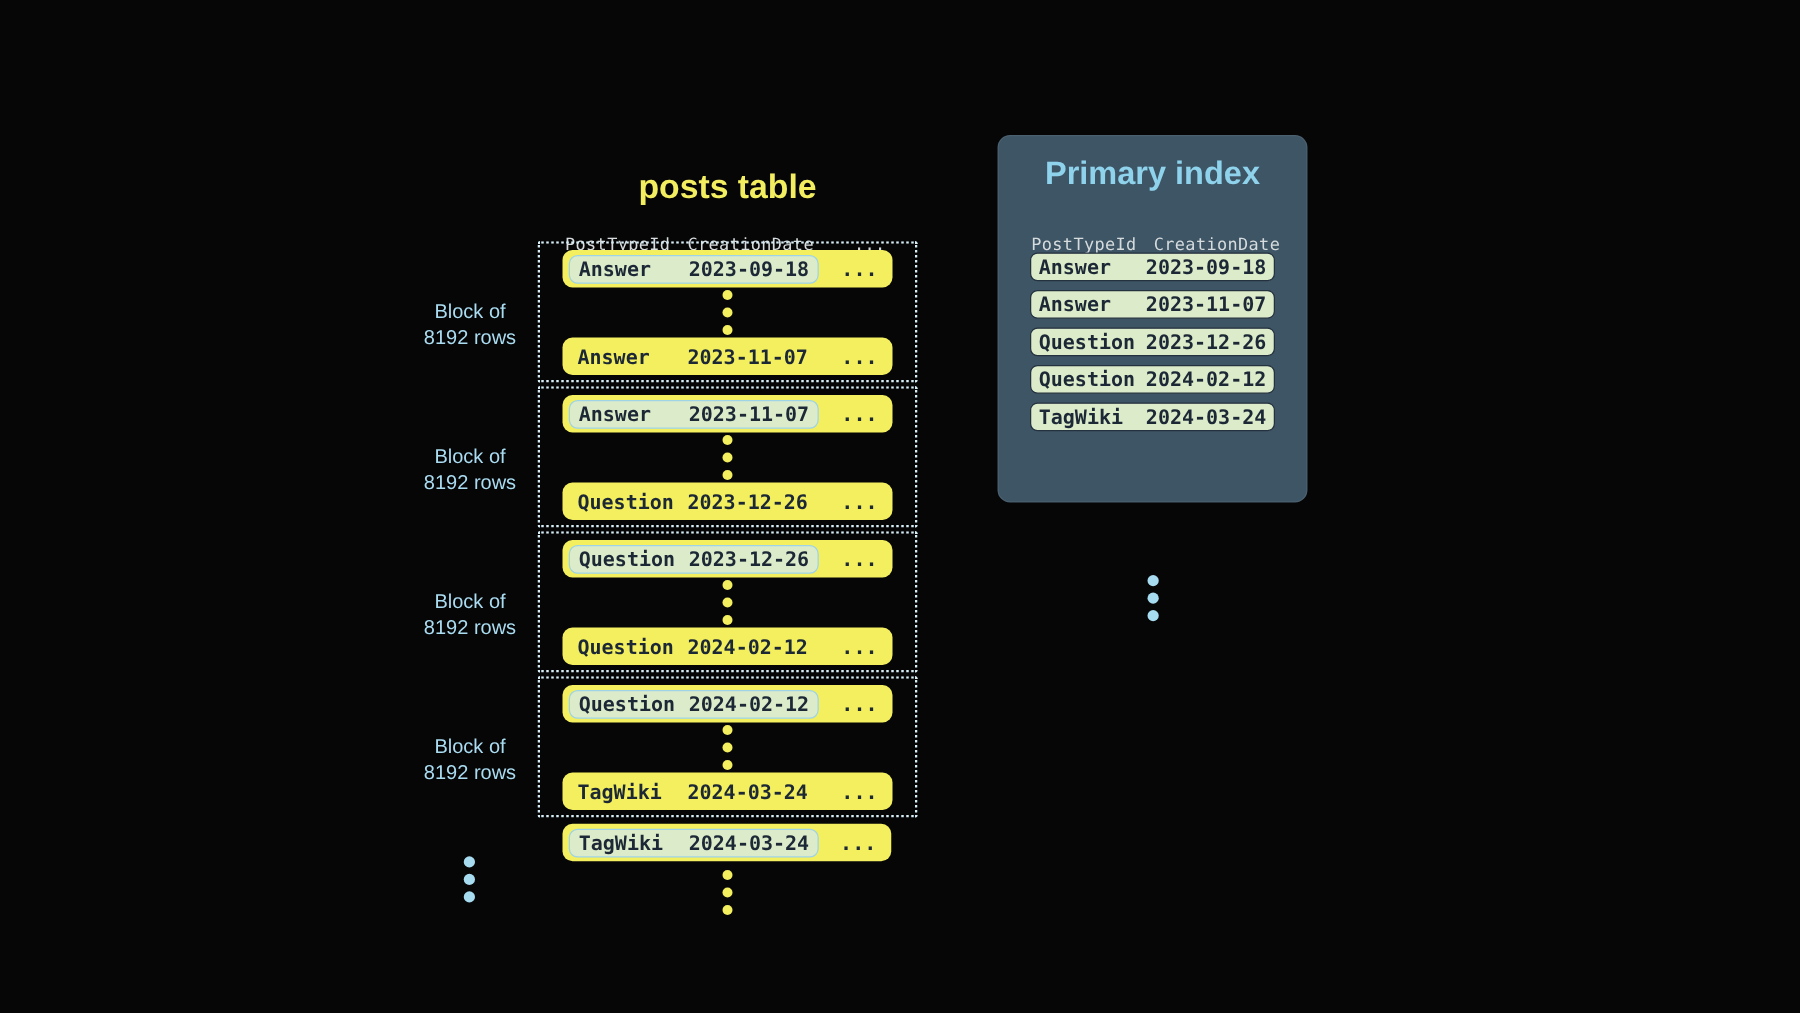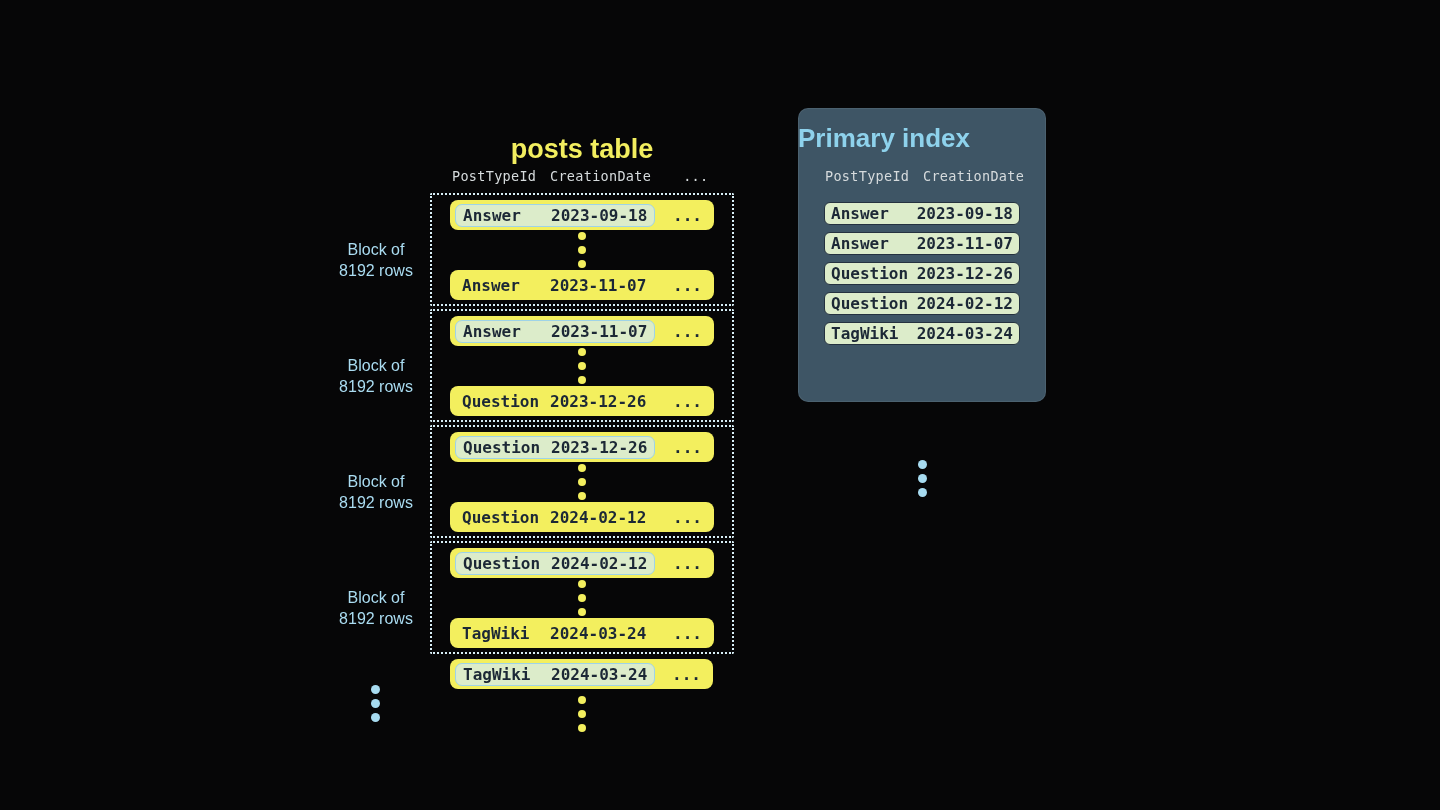--- a/index.html
+++ b/index.html
@@ -11,21 +11,21 @@
   }
 
   
   .posts-title {
     position:absolute; left:430px; top:122px; width:304px;
     text-align:center; font-size:27px; font-weight:600; color:#f2ee5f;margin-top:12px;
   }
   .col-header {
     position:absolute; display:flex; align-items:baseline;
     font-family:"DejaVu Sans Mono","Liberation Mono",monospace;
-    font-size:13.5px; color:#d6dbdd; letter-spacing:0.3px;
+    font-size:13.5px; color:#d6dbdd; letter-spacing:0.3px;margin-top:20px;
   }
   .posts-header { left:450px; top:168px; width:263px; }
   .col-header .h-type { margin-left:2px; width:81px; }
   .col-header .h-date { margin-left:17px; }
   .col-header .h-more { margin-left:32px; }
 
   .block {
     position:absolute; left:430px; width:304px; height:113px;
     border:2px dotted #d7eef6; border-radius:2px;
     display:flex; flex-direction:column; justify-content:space-between;
@@ -63,21 +63,21 @@
   .lbl1 { top:239px; } .lbl2 { top:355px; } .lbl3 { top:471px; } .lbl4 { top:587px; }
 
   
   .panel {
     position:absolute; left:798px; top:108px; width:248px; height:294px;
     background:#3e5565; border-radius:10px;
     box-shadow:0 0 0 1px rgba(255,255,255,0.07) inset;
   }
   .panel-title {
     position:absolute; top:15px; left:0; width:100%;
-    font-size:26px; font-weight:600; color:#8ed2ec;
+    text-align:center; font-size:26px; font-weight:600; color:#8ed2ec;
   }
   .panel-header { left:25px; top:60px; }
   .index-rows {
     position:absolute; left:26px; top:94px; width:196px;
     display:flex; flex-direction:column; gap:7px;
   }
   .irow {
     height:23px; border-radius:6px; background:#dcecca;
     border:1.5px solid #24313f;
     display:flex; align-items:center; justify-content:space-between;

